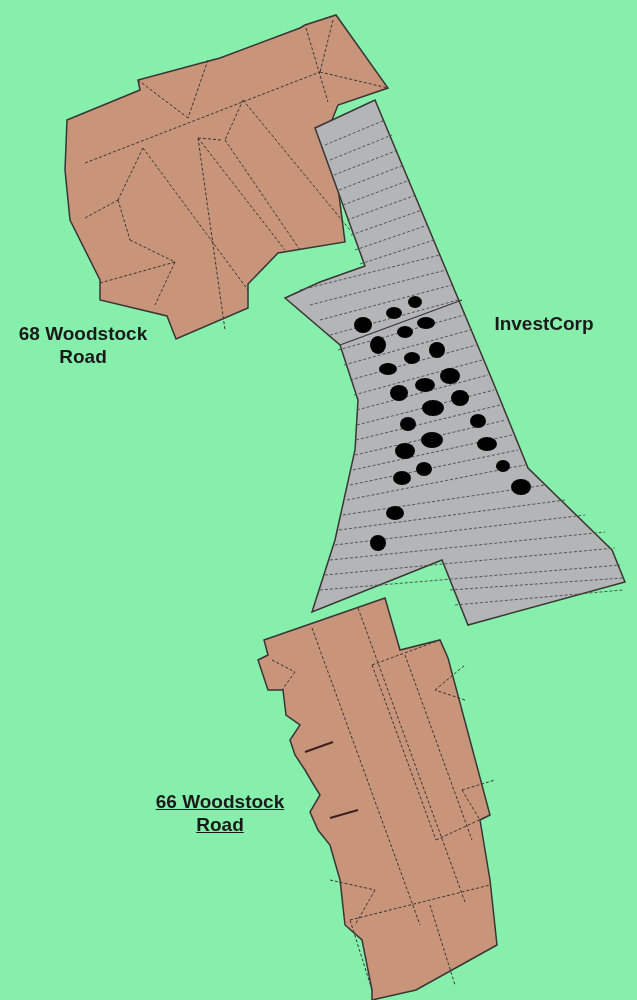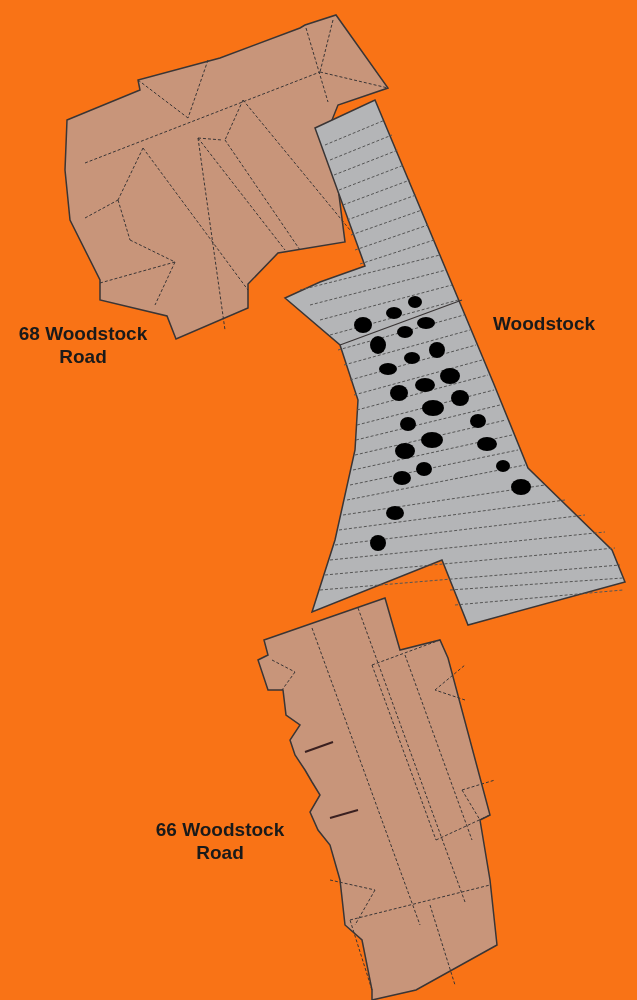--- a/index.html
+++ b/index.html
@@ -1,16 +1,16 @@
 <!DOCTYPE html>
 <html><head>
 <meta charset="utf-8">
 <style>
   html, body { margin: 0; padding: 0; background: #ffffff; }
-  .canvas { position: relative; width: 637px; height: 1000px; overflow: hidden; background: #f97316; }
+  .canvas { position: relative; width: 637px; height: 1000px; overflow: hidden; background: #86efac; }
   svg { position: absolute; left: 0; top: 0; }
   .label {
     position: absolute;
     font-family: "Liberation Sans", sans-serif;
     font-weight: bold;
     font-size: 19px;
     line-height: 23px;
     color: #1a1a1a;
     text-align: center;
     white-space: nowrap;
@@ -143,20 +143,20 @@
       </g>
     </g>
   </svg>
 
   <div class="label" style="left:8px; top:322px; width:150px;">
     <span>68 Woodstock</span>
     <span>Road</span>
   </div>
 
   <div class="label" style="left:474px; top:312px; width:140px;">
-    <span>Woodstock</span>
+    <span>InvestCorp</span>
   </div>
 
-  <div class="label" style="left:140px; top:818px; width:160px;">
+  <div class="label" style="left:140px; top:790px; width:160px;text-decoration:underline;">
     <span>66 Woodstock</span>
     <span>Road</span>
   </div>
 </div>
 
 </body></html>

